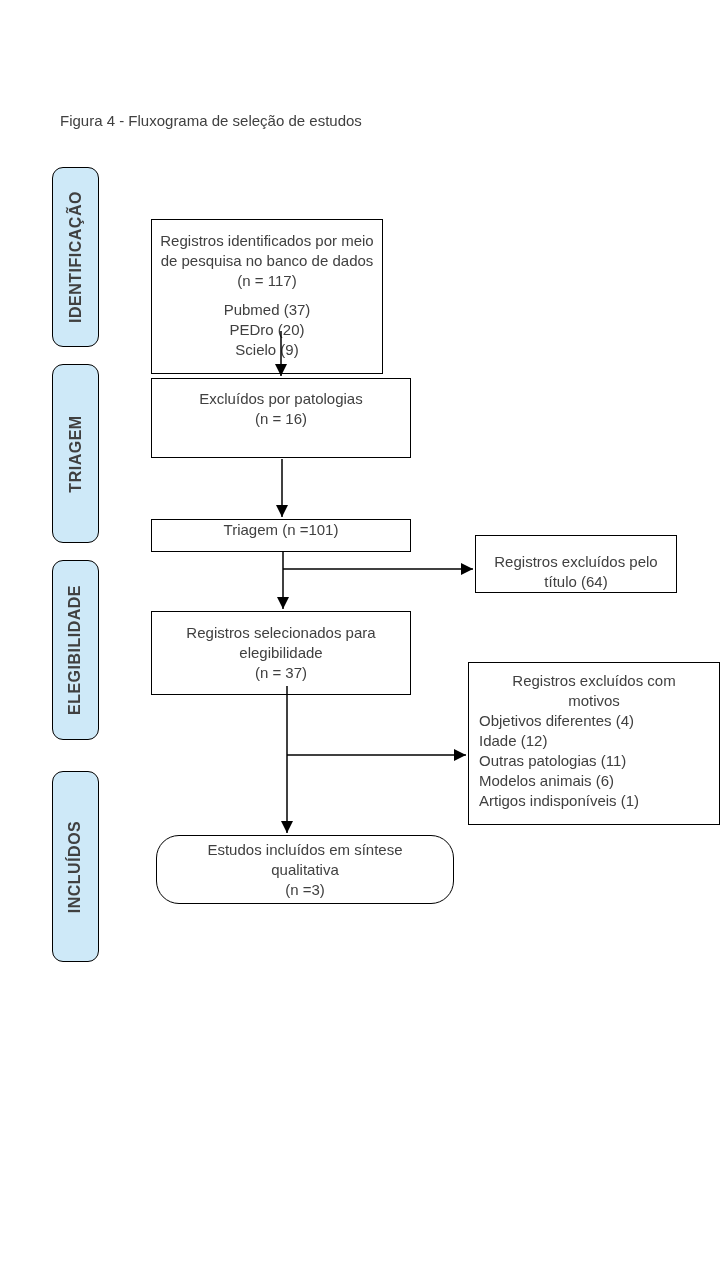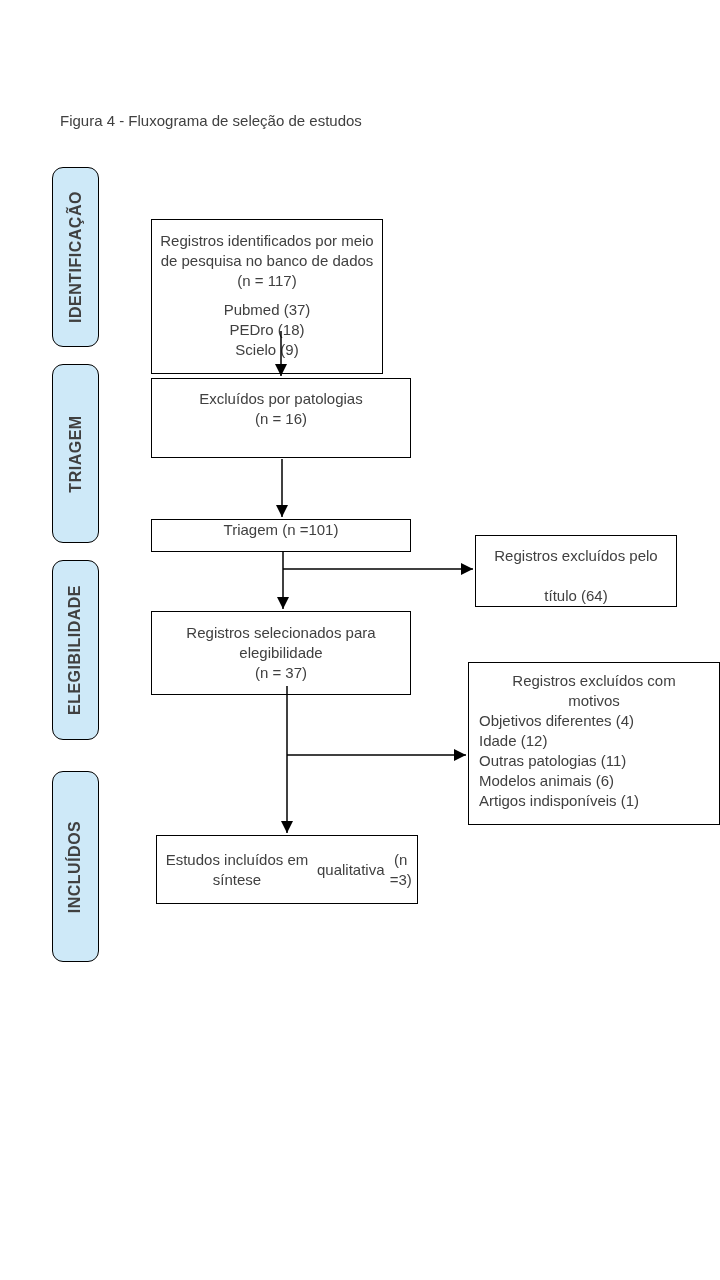--- a/index.html
+++ b/index.html
@@ -58,24 +58,24 @@
     line-height: 20px;
     text-align: center;
   }
   .box-identified  { left: 151px; top: 175px; width: 232px; height: 155px; padding-top: 11px; margin-top: 44px; }
   .box-identified .sources { margin-top: 9px; }
   .box-duplicates  { left: 151px; top: 378px; width: 260px; height: 80px;  padding-top: 10px; }
   .box-screening   { left: 151px; top: 519px; width: 260px; height: 33px;
                      display: flex; align-items: flex-start; justify-content: center; }
   .box-eligibility { left: 151px; top: 611px; width: 260px; height: 84px;
                      display: flex; flex-direction: column; align-items: center; justify-content: center; }
-  .box-included    { left: 156px; top: 835px; width: 262px; height: 69px;
-                     display: flex; flex-direction: row; align-items: center; justify-content: center; }
-  .box-excl-title  { left: 475px; top: 535px; width: 202px; height: 72px;
-                     display: flex; flex-direction: column; align-items: center; justify-content: space-between;
+  .box-included    { left: 156px; top: 835px; width: 298px; height: 69px;
+                     display: flex; flex-direction: column; align-items: center; justify-content: center; border-radius: 23px; }
+  .box-excl-title  { left: 475px; top: 535px; width: 202px; height: 58px;
+                     display: flex; flex-direction: column; align-items: center; justify-content: flex-end;
                      padding-top: 10px; }
   .box-excl-reasons { left: 468px; top: 662px; width: 252px; height: 163px; padding-top: 8px; }
   .box-excl-reasons .reason-items { text-align: left; padding-left: 10px; }
 
   .connectors {
     position: absolute;
     left: 0; top: 0;
     width: 720px;
     height: 1280px;
     pointer-events: none;
@@ -100,21 +100,21 @@
   <div class="stage stage-incluidos">
     <span class="vtext">INCLUÍDOS</span>
   </div>
 
   <div class="fbox box-identified">
     <div>Registros identificados por meio</div>
     <div>de pesquisa no banco de dados</div>
     <div>(n = 117)</div>
     <div class="sources">
       <div>Pubmed (37)</div>
-      <div>PEDro (18)</div>
+      <div>PEDro (20)</div>
       <div>Scielo (9)</div>
     </div>
   </div>
 
   <div class="fbox box-duplicates">
     <div>Excluídos por patologias</div>
     <div>(n = 16)</div>
   </div>
 
   <div class="fbox box-screening">

